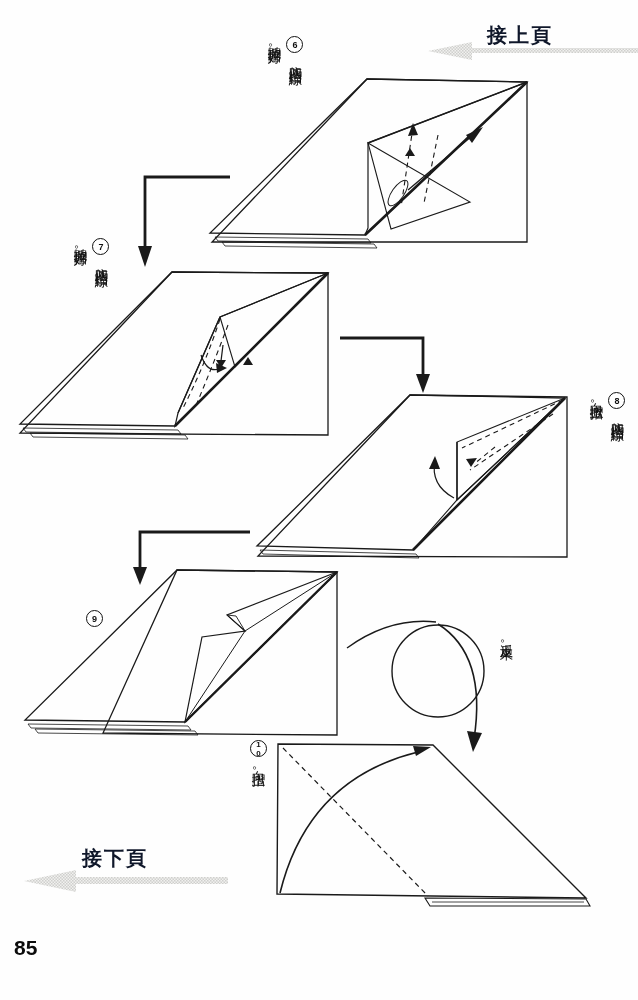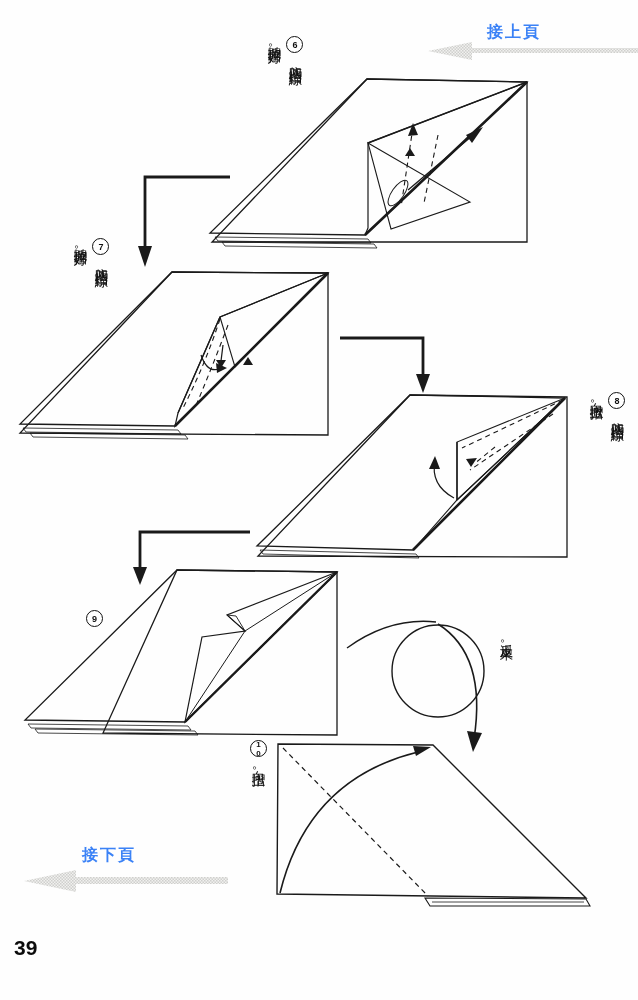--- a/index.html
+++ b/index.html
@@ -24,21 +24,21 @@
     display:inline-flex;
     width:15px;height:15px;
     border:1.4px solid #111;border-radius:50%;
     align-items:center;justify-content:center;
     font-family:"Liberation Sans",sans-serif;
     font-size:9px;font-weight:bold;letter-spacing:0;
     background:#fff;
     margin:0 0 3px 0;
   }
   .navlabel{
-    position:absolute;font-size:16px;font-weight:600;letter-spacing:2px;color:#3b82f6;
+    position:absolute;font-size:20px;font-weight:600;letter-spacing:2px;color:#0f172a;
   }
   .pagenum{
     position:absolute;left:14px;top:936px;font-size:21px;font-weight:bold;color:#0c0c0c;
   }
   svg{position:absolute;overflow:visible;}
   .ln{stroke:#1a1a1a;fill:none;}
   .dash{stroke:#1a1a1a;fill:none;stroke-dasharray:5 4;}
   .blk{fill:#1a1a1a;stroke:none;}
 </style>
 </head>
@@ -181,15 +181,15 @@
     <line x1="13" y1="13" x2="158" y2="161" class="dash" stroke-width="1.2"></line>
     <path d="M10,158 Q38,44 148,17" class="ln" stroke-width="1.6"></path>
     <polygon points="161,12 146,21 143,11" class="blk"></polygon>
   </svg>
 
   <svg class="abs" style="left:18px;top:865px" width="215" height="32" viewBox="0 0 215 32">
     <polygon points="6,16 58,5 58,12 210,12 210,19 58,19 58,27" fill="url(#htl)"></polygon>
   </svg>
   <div class="navlabel" style="left:82px;top:845px">接下頁</div>
 
-  <div class="pagenum">39</div>
+  <div class="pagenum">85</div>
 
 </div>
 
 </body></html>

